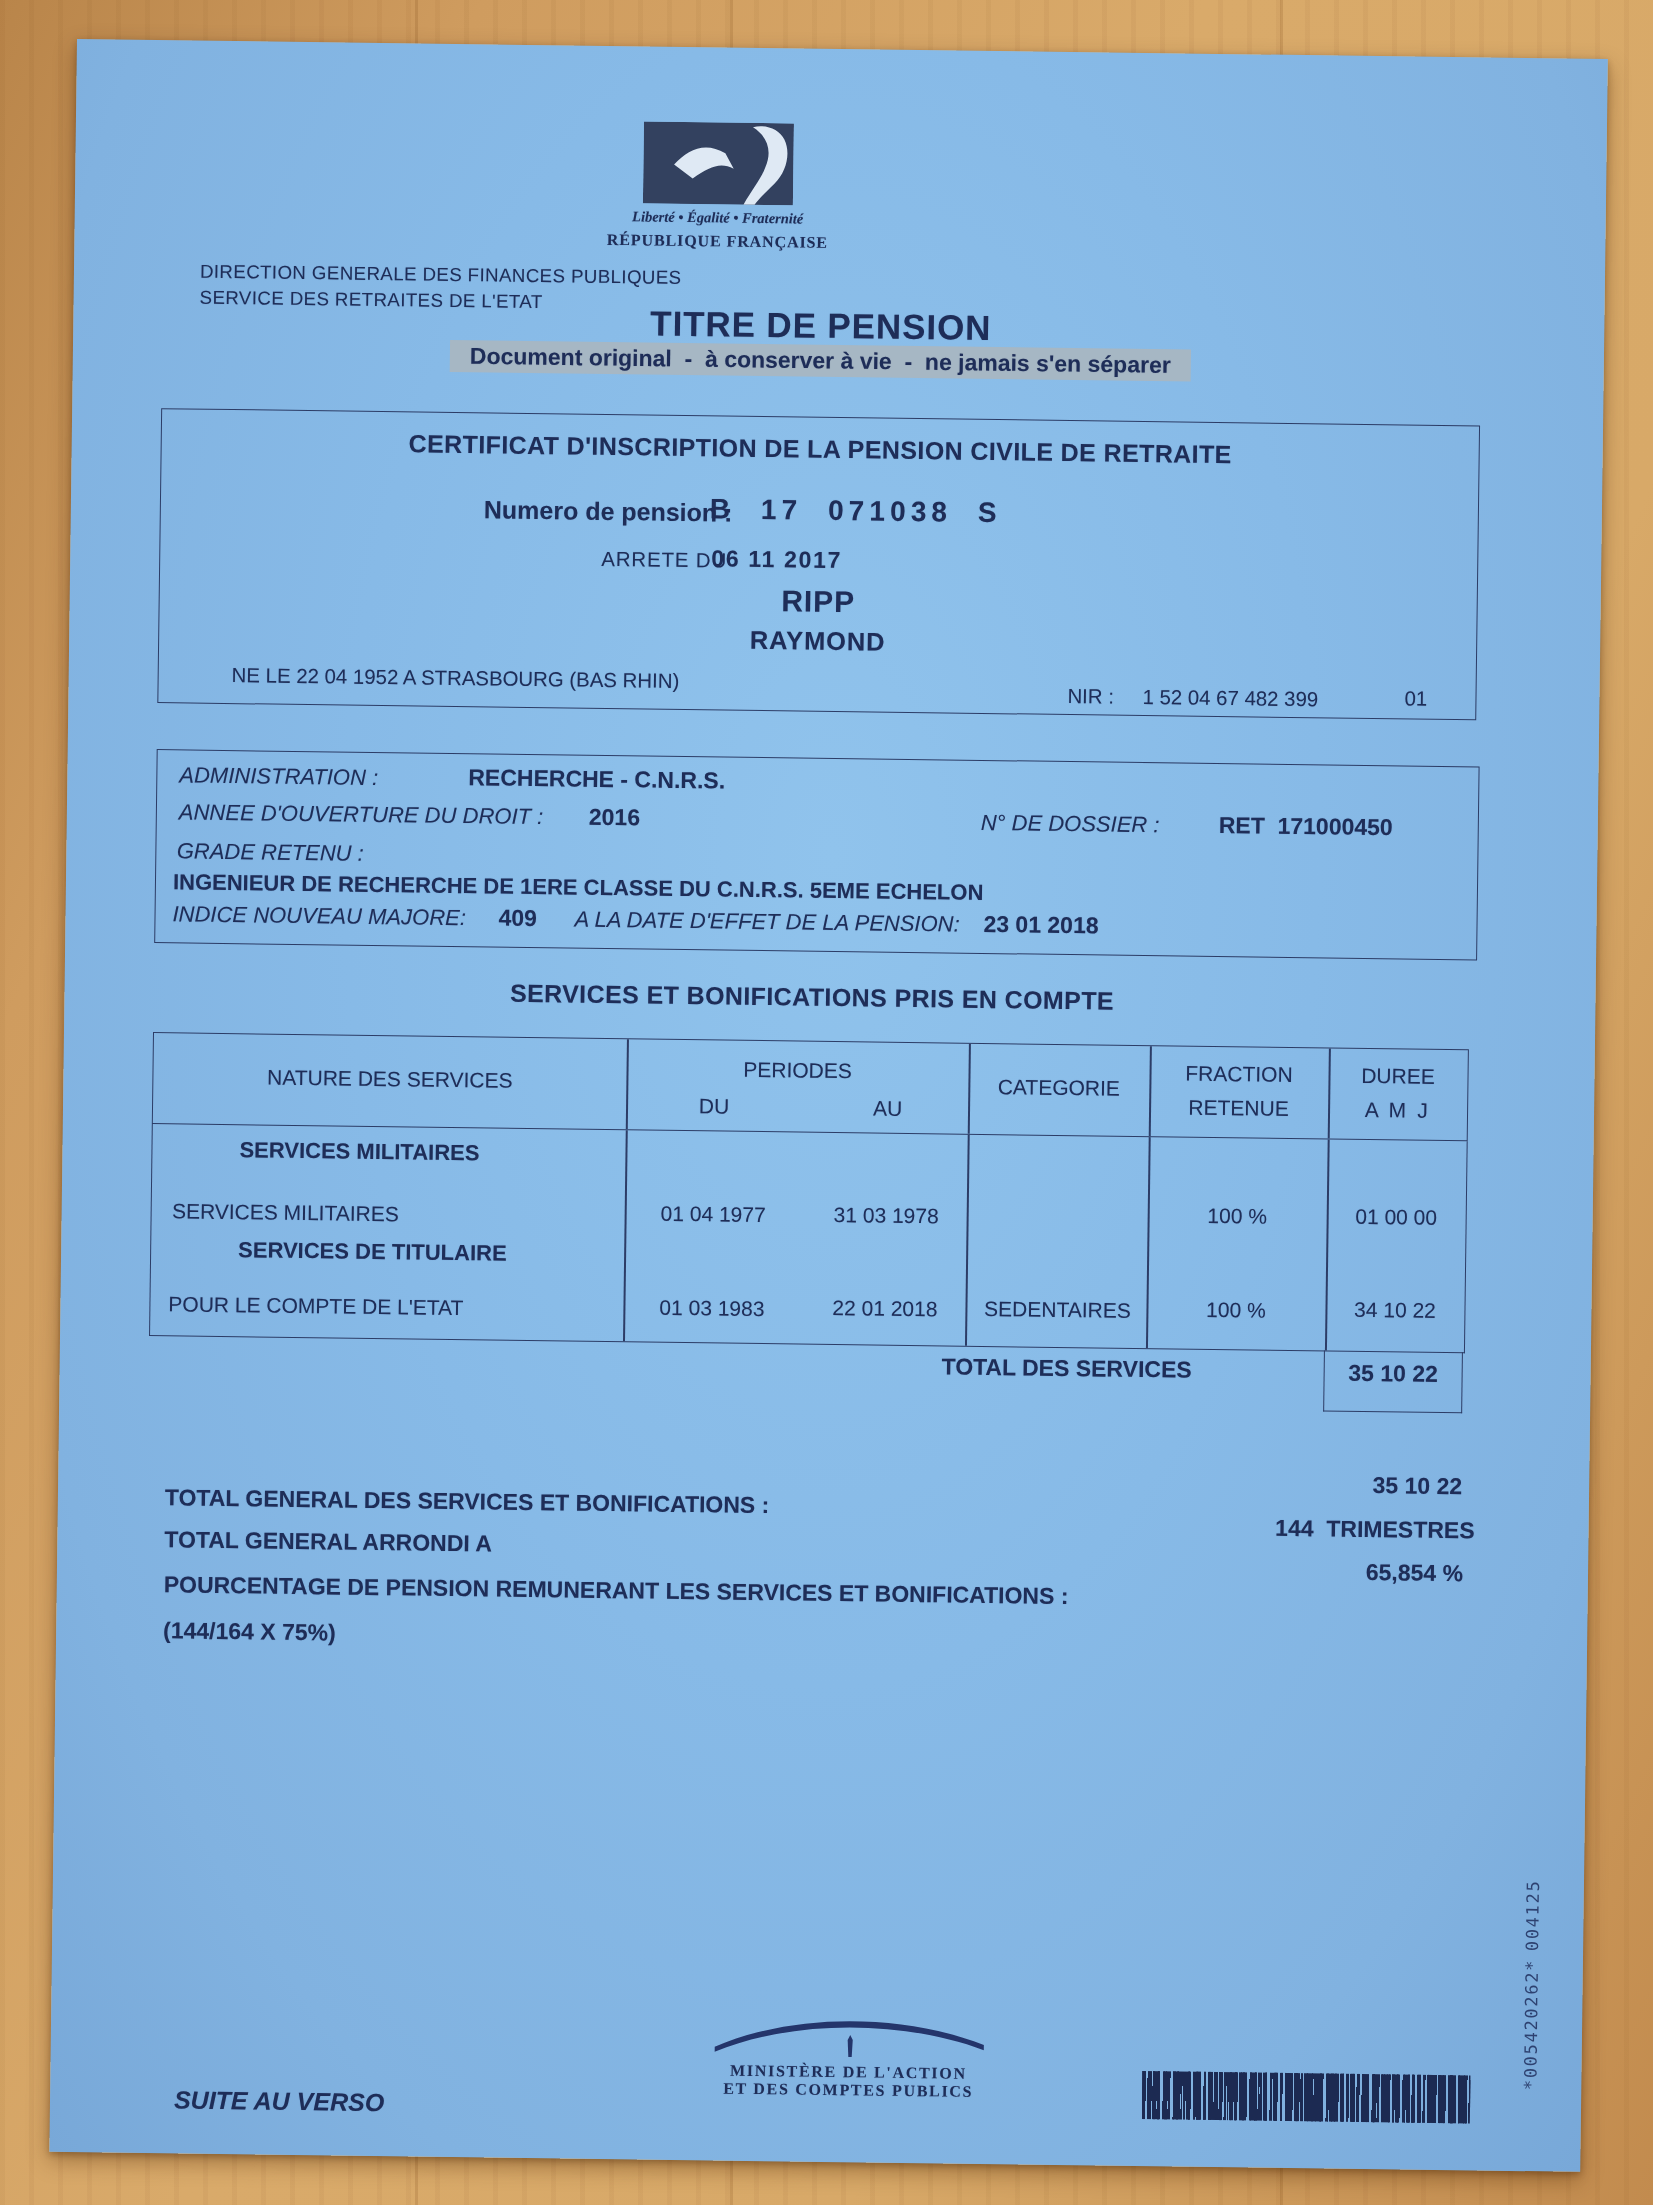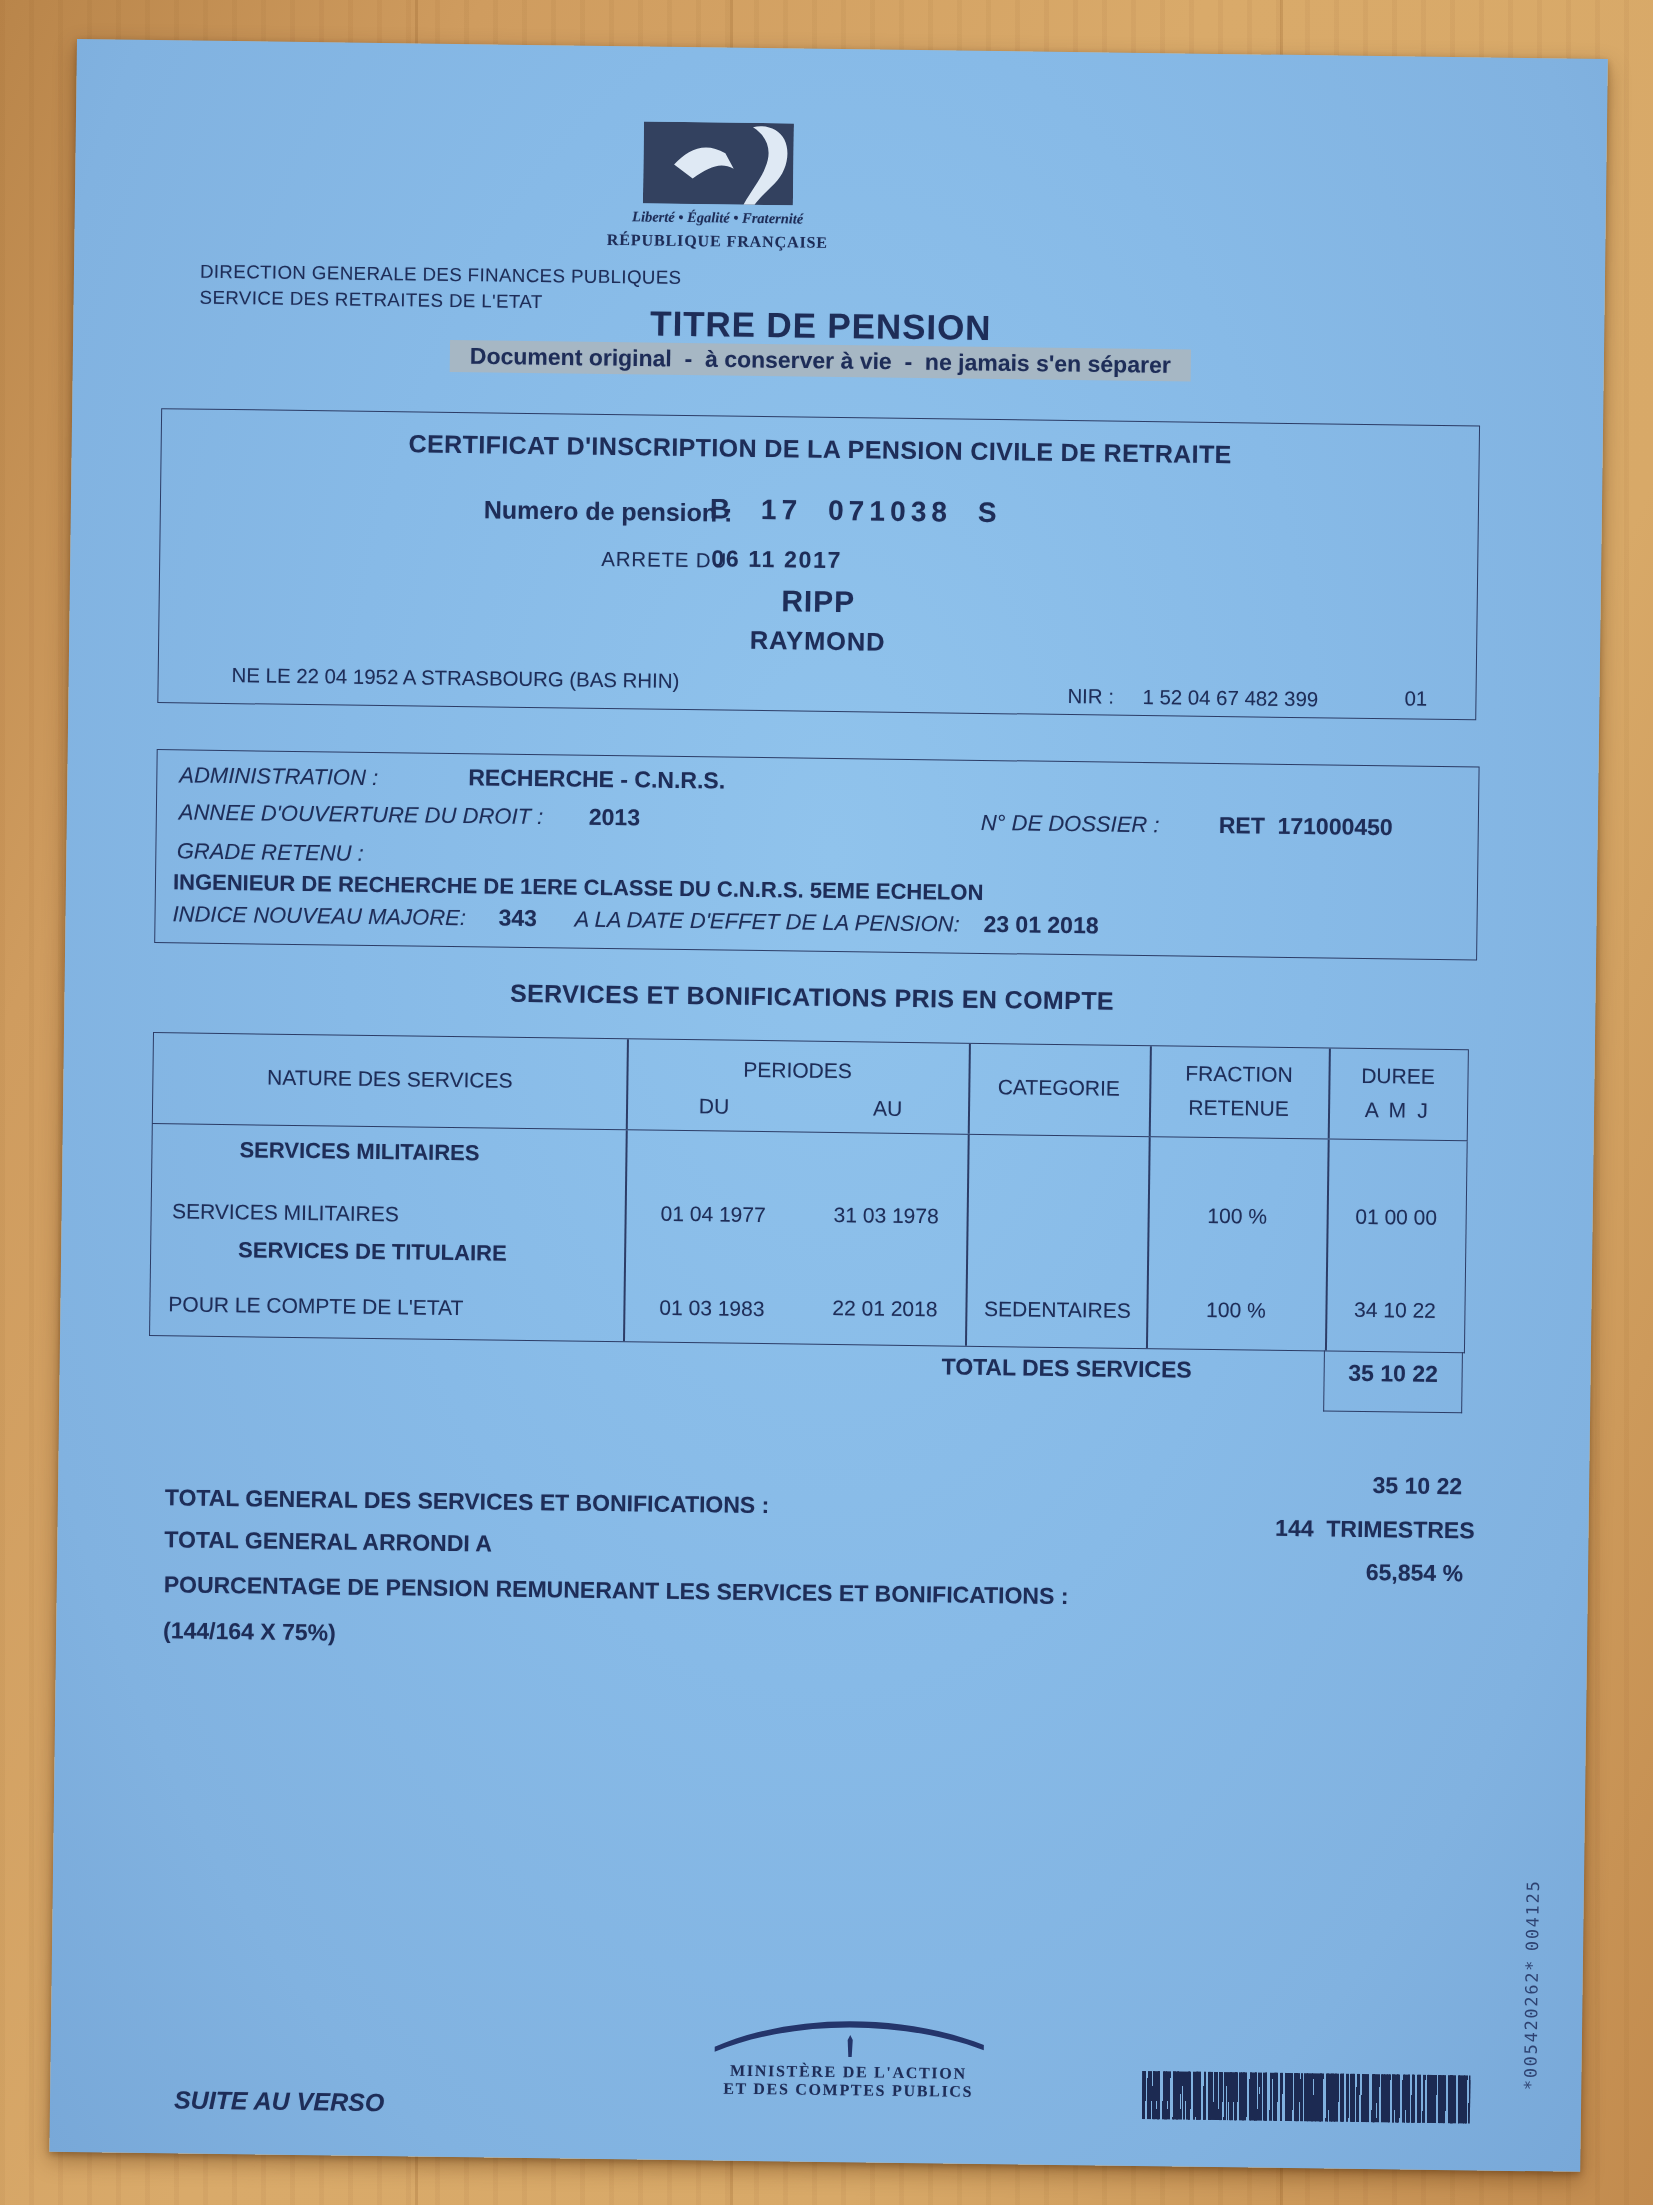--- a/index.html
+++ b/index.html
@@ -105,27 +105,27 @@
     <span class="abs" style="left:73px;top:254px;font-size:20.4px;">NE LE 22 04 1952 A STRASBOURG (BAS RHIN)</span>
     <span class="abs" style="left:909px;top:264px;font-size:20.4px;">NIR :</span>
     <span class="abs" style="left:984px;top:264px;font-size:20.4px;">1 52 04 67 482 399</span>
     <span class="abs" style="left:1246px;top:262px;font-size:20.4px;">01</span>
   </div>
 
   <div class="abs box admin">
     <span class="abs lab" style="left:22px;top:12px;">ADMINISTRATION :</span>
     <span class="abs val" style="left:311px;top:10.2px;">RECHERCHE - C.N.R.S.</span>
     <span class="abs lab" style="left:22px;top:49px;">ANNEE D'OUVERTURE DU DROIT :</span>
-    <span class="abs val" style="left:432px;top:48px;">2013</span>
+    <span class="abs val" style="left:432px;top:48px;">2016</span>
     <span class="abs lab" style="left:824px;top:49px;">N° DE DOSSIER :</span>
     <span class="abs val pre" style="left:1062px;top:48px;">RET  171000450</span>
     <span class="abs lab" style="left:20.4px;top:88px;">GRADE RETENU :</span>
     <span class="abs val" style="left:17px;top:119px;font-size:22px;">INGENIEUR DE RECHERCHE DE 1ERE CLASSE DU C.N.R.S. 5EME ECHELON</span>
     <span class="abs lab" style="left:17px;top:151px;">INDICE NOUVEAU MAJORE:</span>
-    <span class="abs val" style="left:343px;top:150px;">343</span>
+    <span class="abs val" style="left:343px;top:150px;">409</span>
     <span class="abs lab" style="left:419px;top:151px;">A LA DATE D'EFFET DE LA PENSION:</span>
     <span class="abs val" style="left:828px;top:150px;">23 01 2018</span>
   </div>
 
   <div class="abs ctr b" style="top:934px;font-size:25px;letter-spacing:0.4px;">SERVICES ET BONIFICATIONS PRIS EN COMPTE</div>
 
   <div class="abs tbl">
     <div class="thead">
       <div class="vline" style="left:473px;"></div>
       <div class="vline" style="left:815px;"></div>

